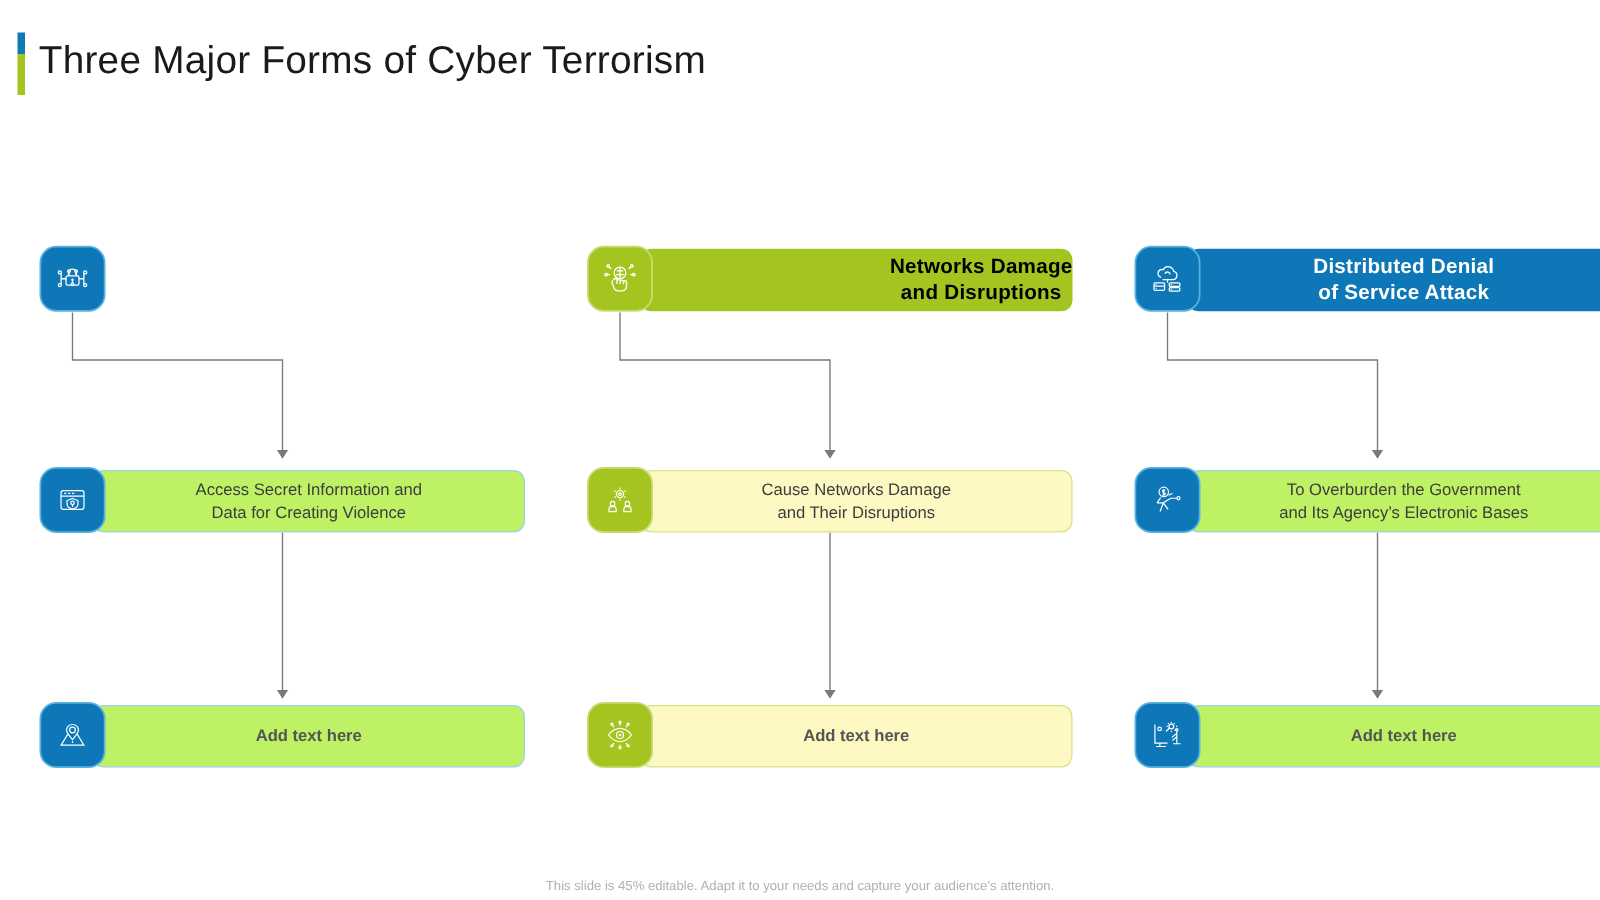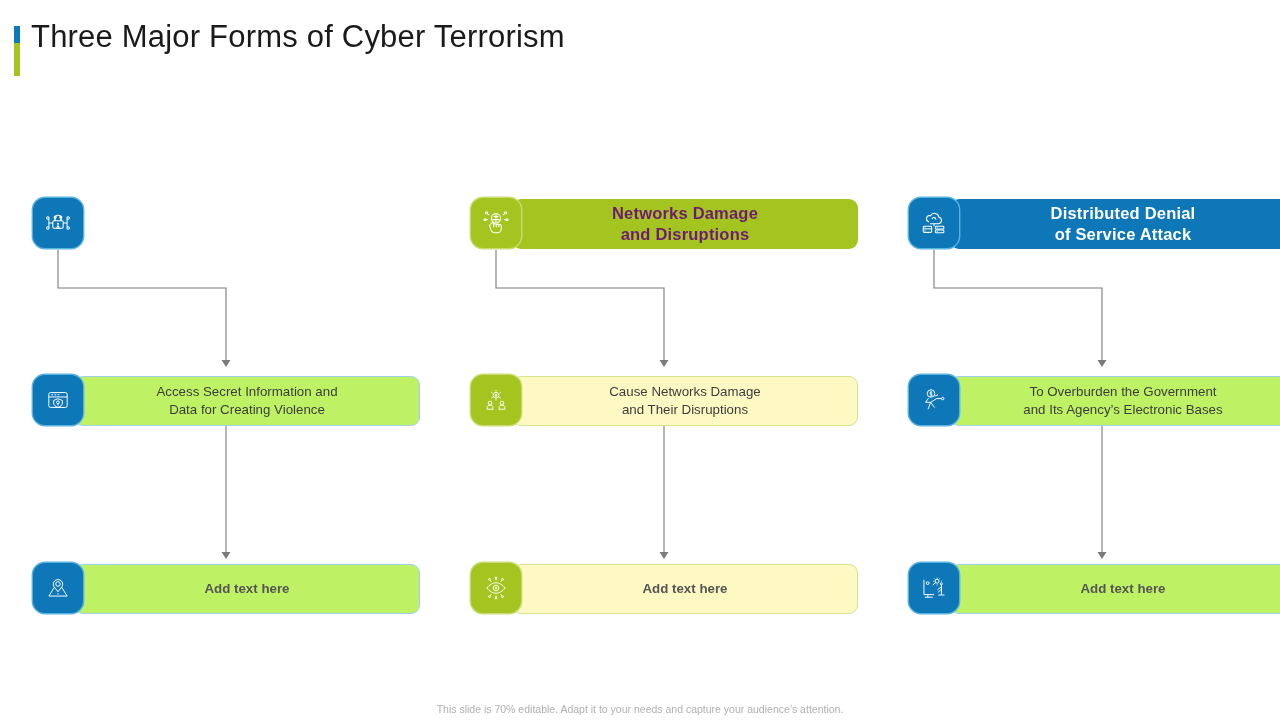--- a/index.html
+++ b/index.html
@@ -11,21 +11,21 @@
   }
   .slide { position: relative; width: 1280px; height: 720px; background: #fff; }
 
   
   .accent-bar {
     position: absolute; left: 14px; top: 26px;
     width: 6px; height: 50px;
     background: linear-gradient(to bottom, #1079b8 0%, #1079b8 35%, #a4c520 35%, #a4c520 100%);
   }
   .page-title {
-    position: absolute; left: 31px; top: 19px;
+    position: absolute; left: 31px; top: 30px;
     font-size: 31px; font-weight: 400; color: #1a1a1a;
     letter-spacing: 0.2px; white-space: nowrap; text-align: center;
   }
   .page-subtitle {
     position: absolute; left: 32px; top: 84px;
     font-size: 10.5px; color: #808080; letter-spacing: -0.05px;
     white-space: nowrap;
   }
 
   
@@ -54,21 +54,21 @@
 
   .card {
     position: absolute; left: 52px; top: 1px;
     width: 346px; height: 50px;
     border-radius: 9px;
     display: flex; align-items: center; justify-content: center;
     text-align: center; z-index: 2;
   }
   .card-head { height: 50px; }
   .card.fill-blue  { background: #0e77b7; color: #fff; }
-  .card.fill-green { background: #a4c520; color: #701a75; }
+  .card.fill-green { background: #a4c520; color: #000000; justify-content: flex-end; }
   .card-head .label {
     font-size: 16.5px; font-weight: bold; line-height: 1.26;
     letter-spacing: 0.2px;
   }
 
   .card.outline-blue  { background:#bef264; border: 1.2px solid #9fd0e8; }
   .card.outline-green { background:#fef9c3; border: 1.2px solid #d6e48d; justify-content: center; }
   .card-body .label {
     font-size: 13.3px; color: #3d3d3d; line-height: 1.33; font-weight: 400;
   }
@@ -277,15 +277,15 @@
           <path d="M24.5 14.5 L20 18 M24.5 17.5 L20.5 21"></path>
           <circle cx="24.5" cy="11.2" r="1.1"></circle>
         </svg>
       </div>
       <div class="card card-body plain outline-blue">
         <span class="label">Add text here</span>
       </div>
     </div>
   </div>
 
-  <div class="footer">This slide is 70% editable. Adapt it to your needs and capture your audience’s attention.</div>
+  <div class="footer">This slide is 45% editable. Adapt it to your needs and capture your audience’s attention.</div>
 
 </div>
 
 </body></html>

